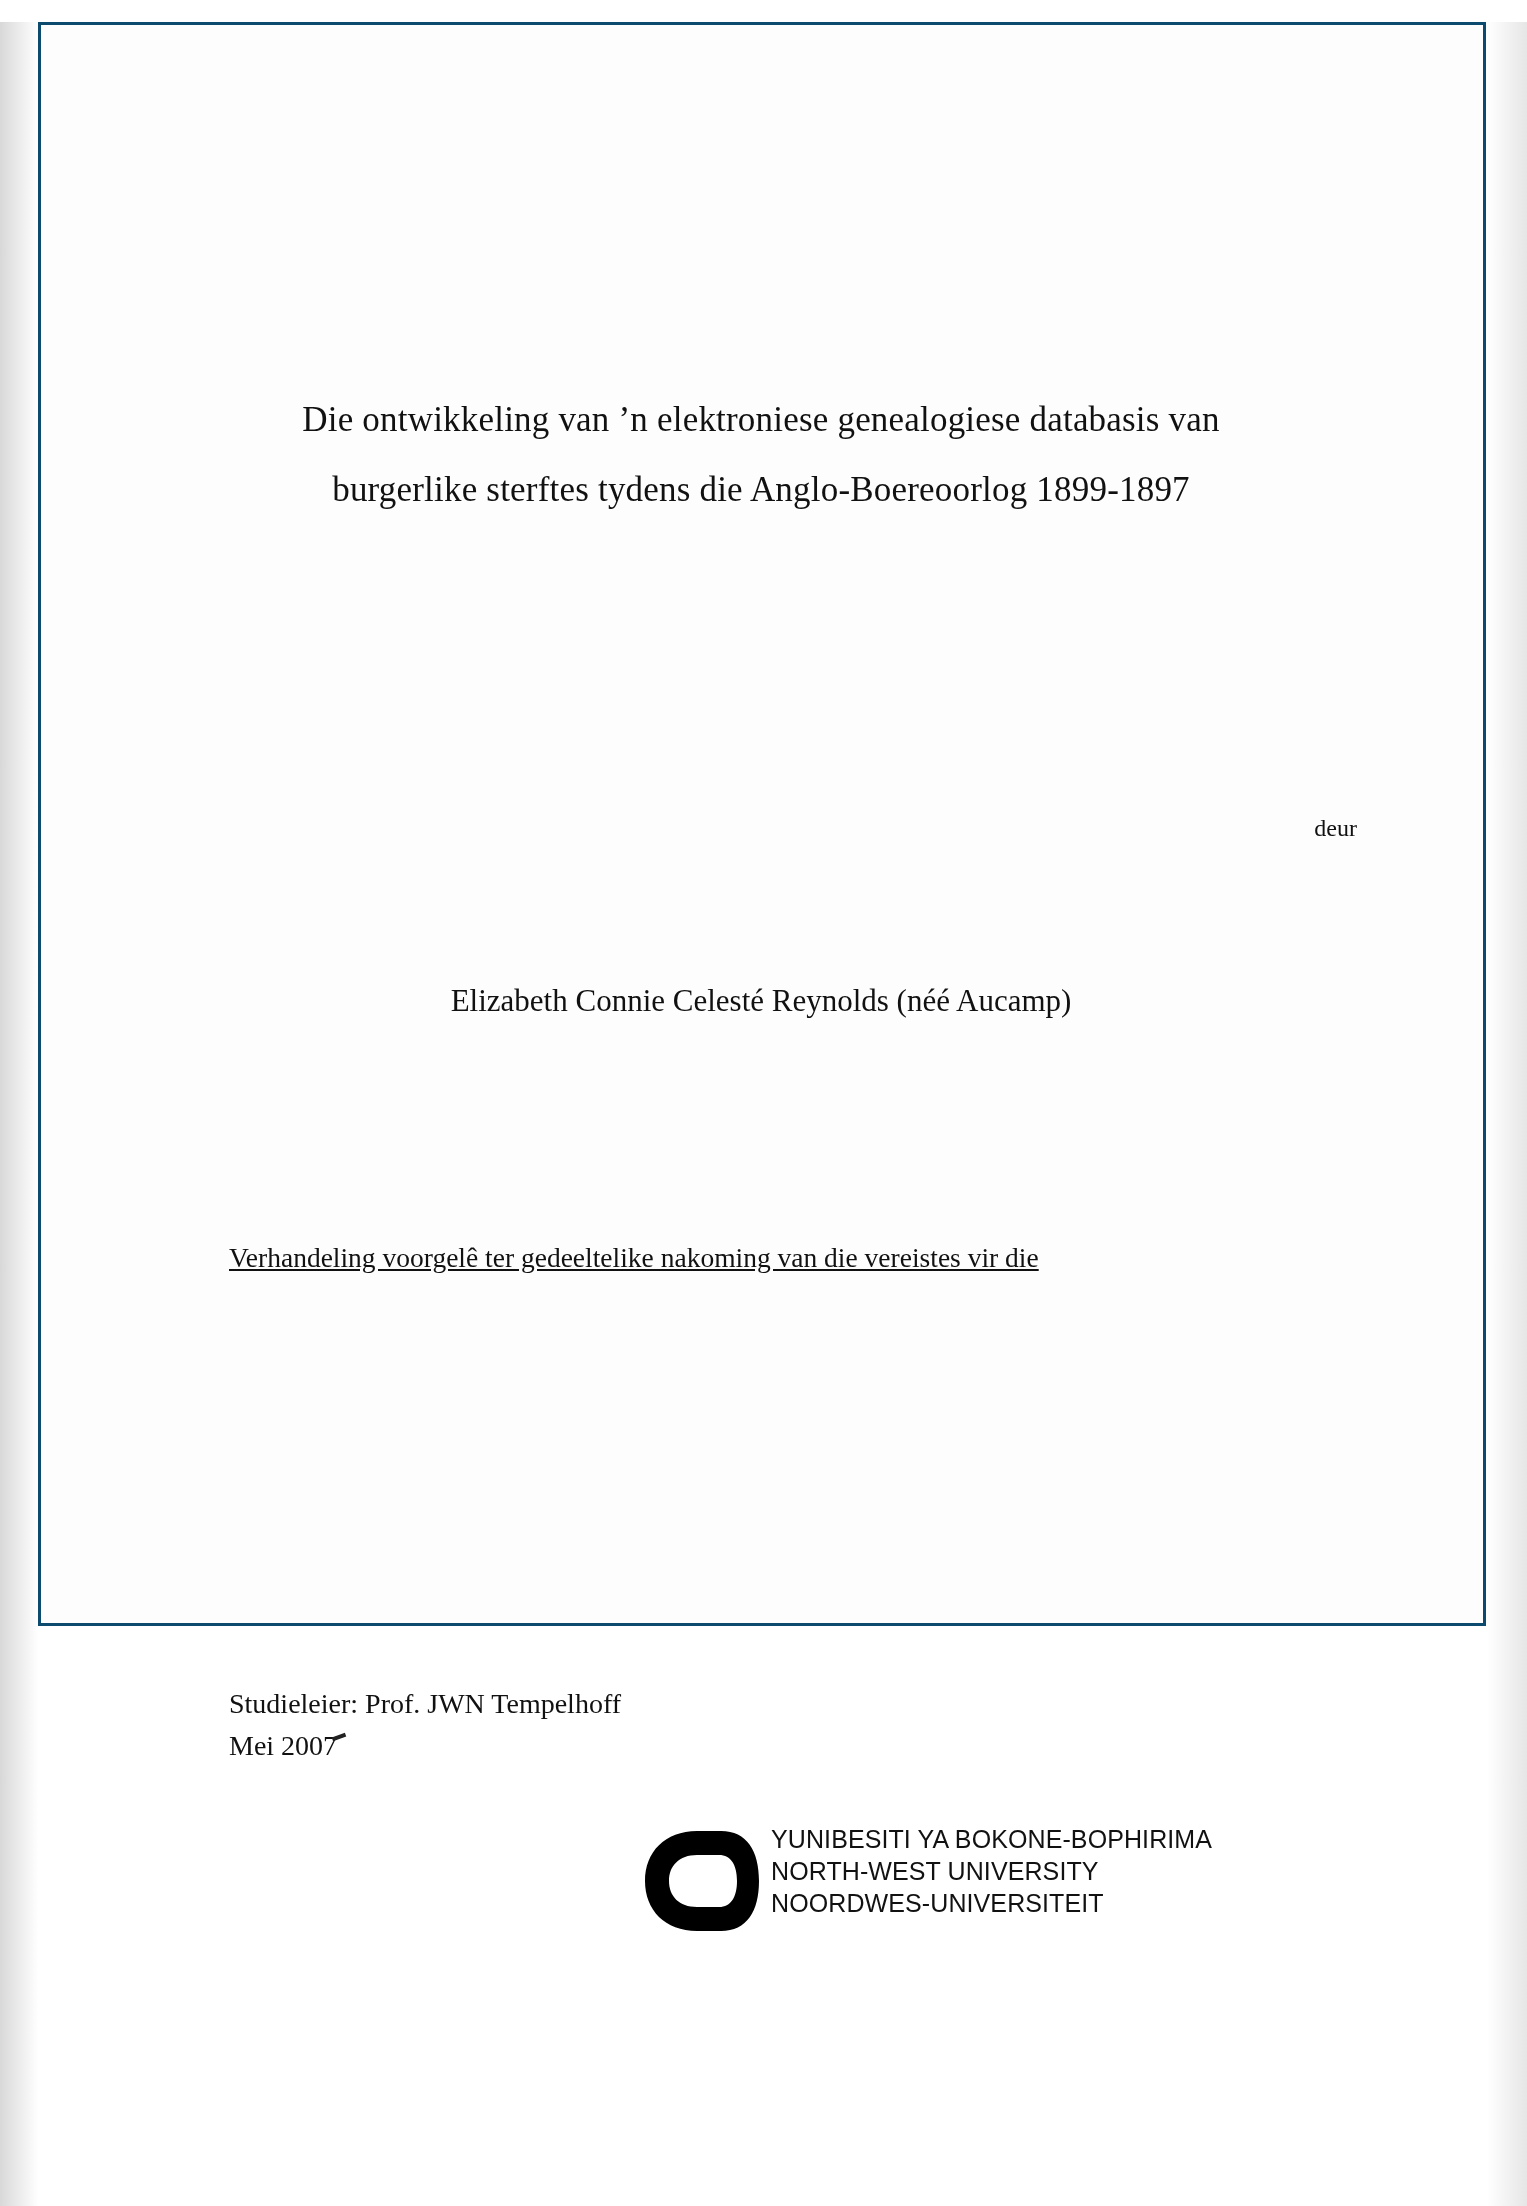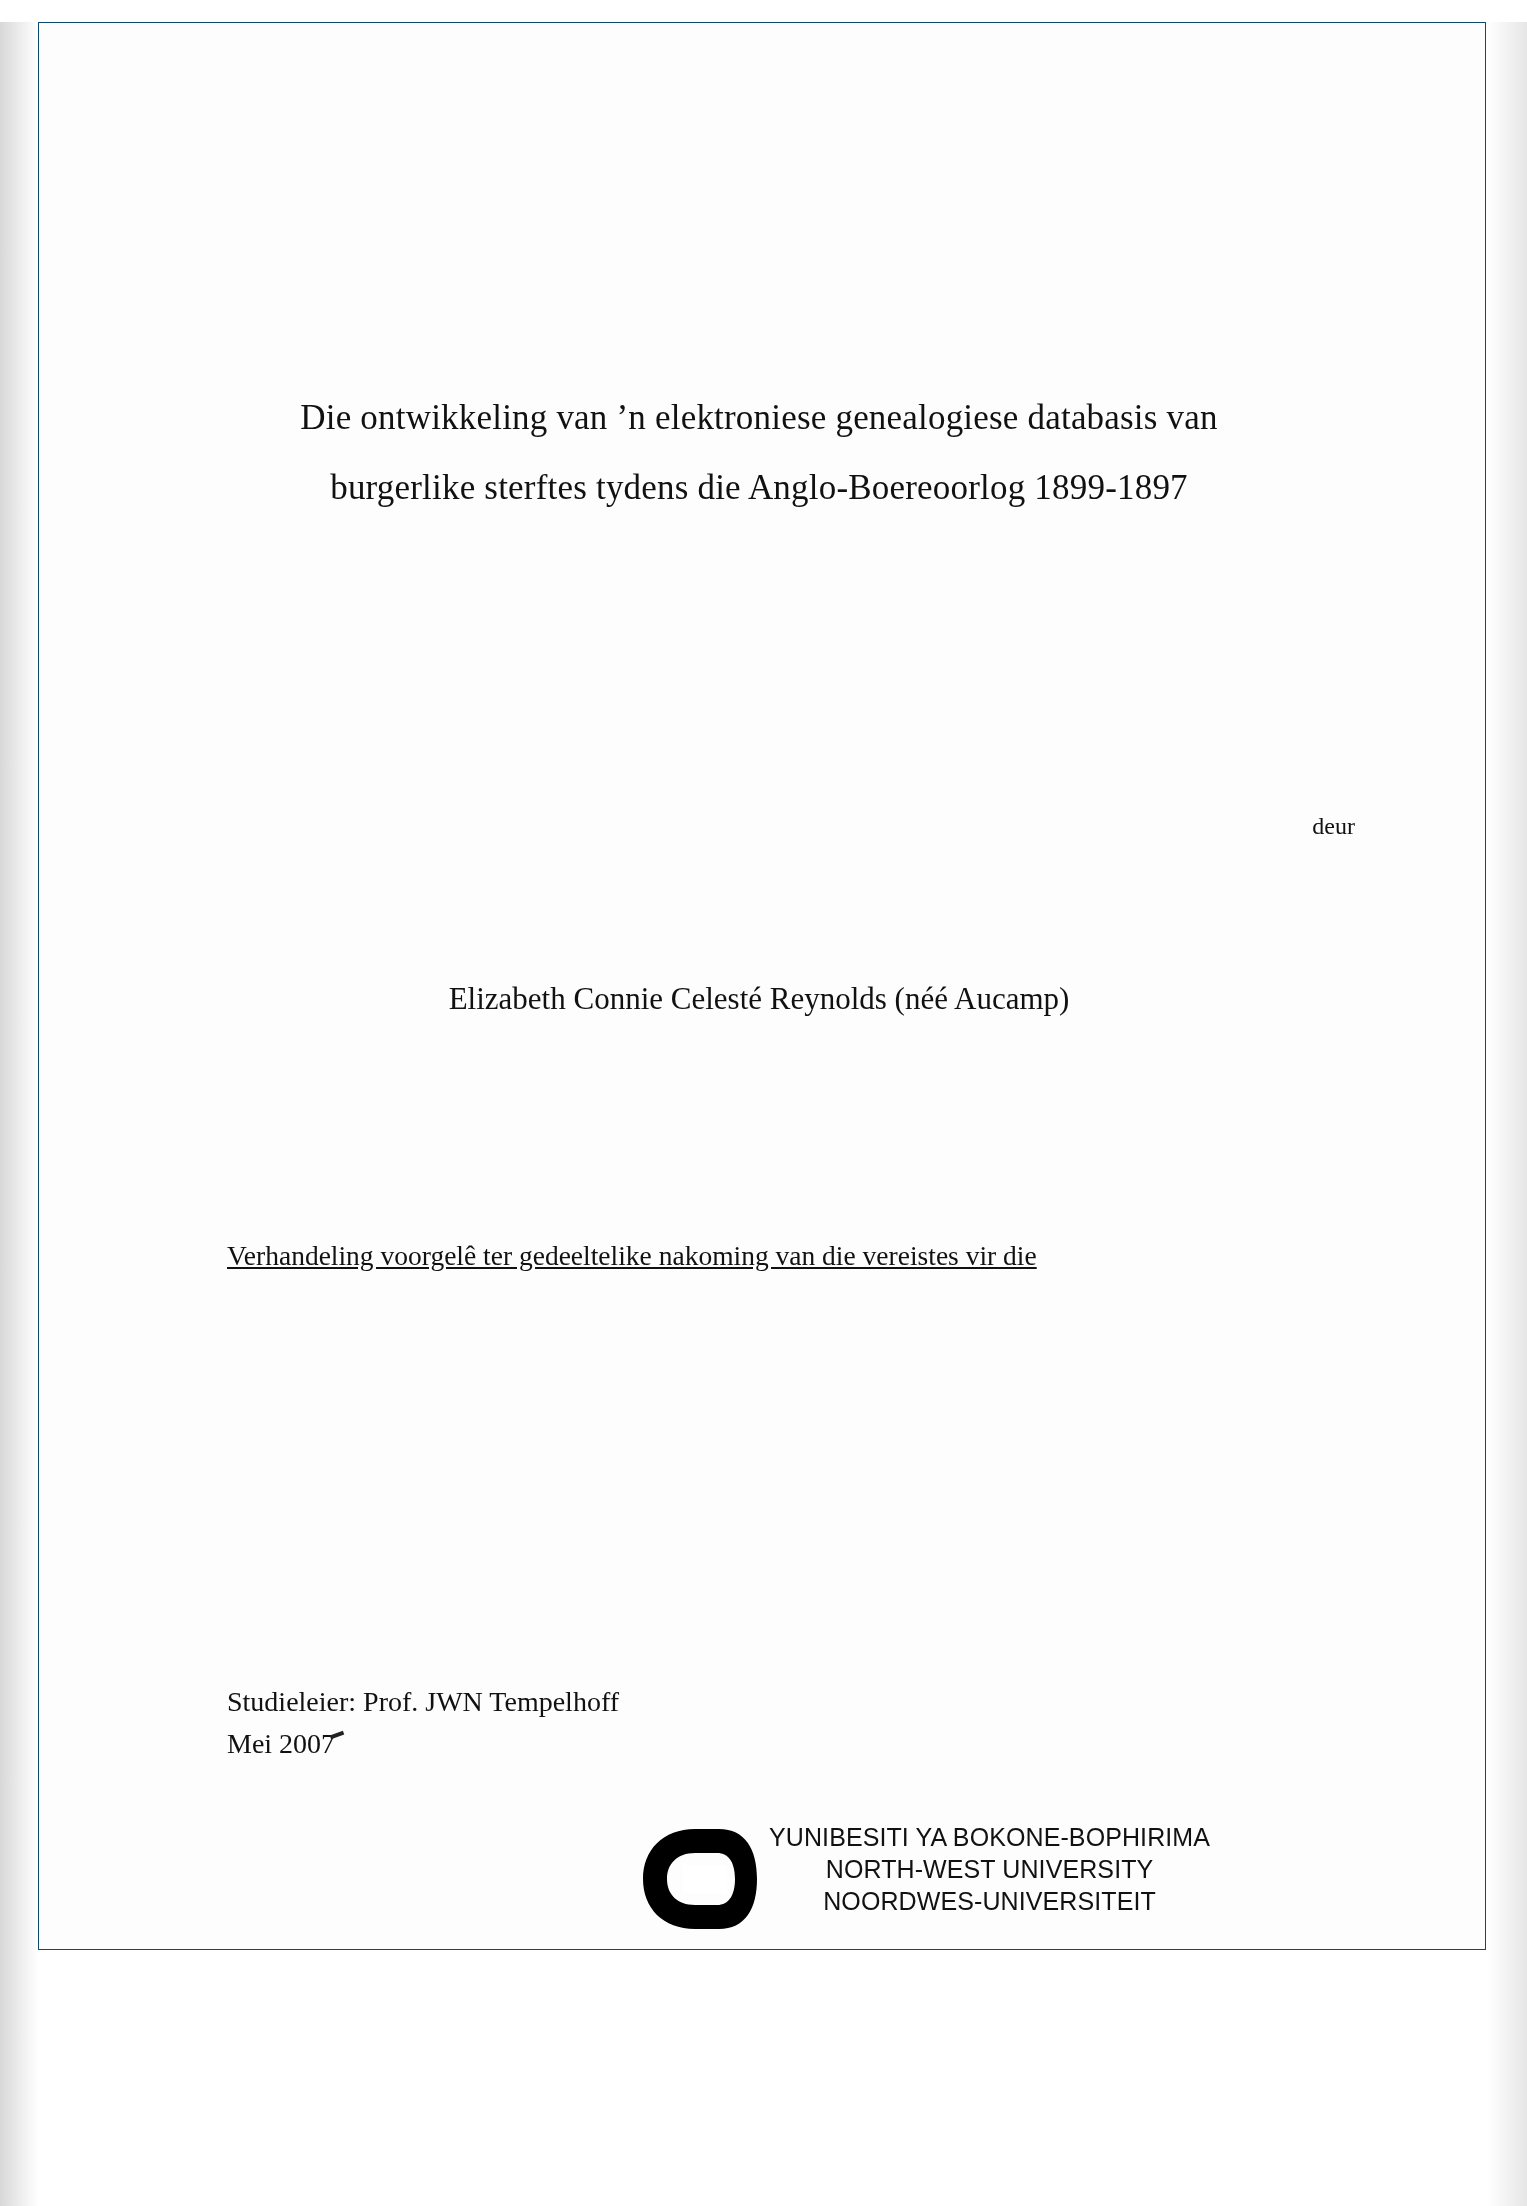--- a/index.html
+++ b/index.html
@@ -15,22 +15,22 @@
     position: relative;
     overflow: hidden;
   }
 
   
   .page-frame {
     position: absolute;
     left: 38px;
     top: 22px;
     width: 1448px;
-    height: 1928px;
-    border: 1px solid #0c4a6e;
+    height: 1604px;
+    border: 3px solid #0c4a6e;
     background: #f9a8d4;
     box-sizing: border-box;
   }
   .page-inner {
     position: absolute;
     left: 0;
     top: 0;
     right: 0;
     bottom: 0;
     background: #fdfdfd;
@@ -156,21 +156,20 @@
   .logo-text {
     position: absolute;
     left: 260px;
     top: 8px;
     font-family: "Liberation Sans", sans-serif;
     font-size: 25px;
     line-height: 32px;
     letter-spacing: 0.1px;
     color: #111;
     white-space: nowrap;
-    text-align: center;
   }
 </style>
 </head>
 <body>
 
 <div class="scan-edge-left"></div>
 <div class="scan-edge-right"></div>
 <div class="scan-edge-top"></div>
 
 <div class="page-frame">

